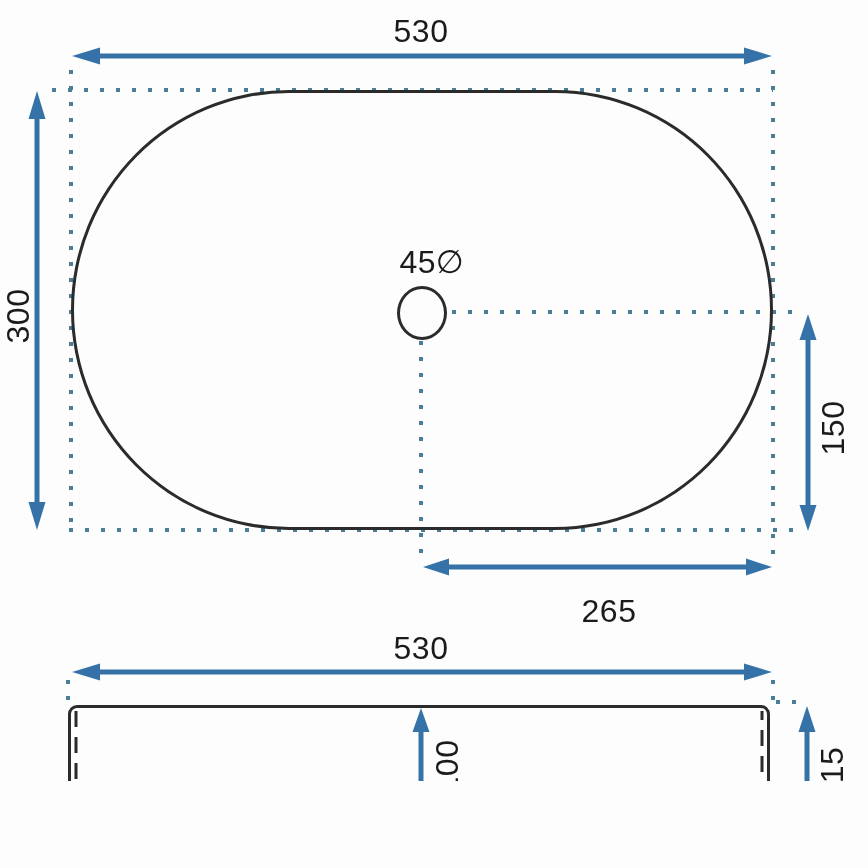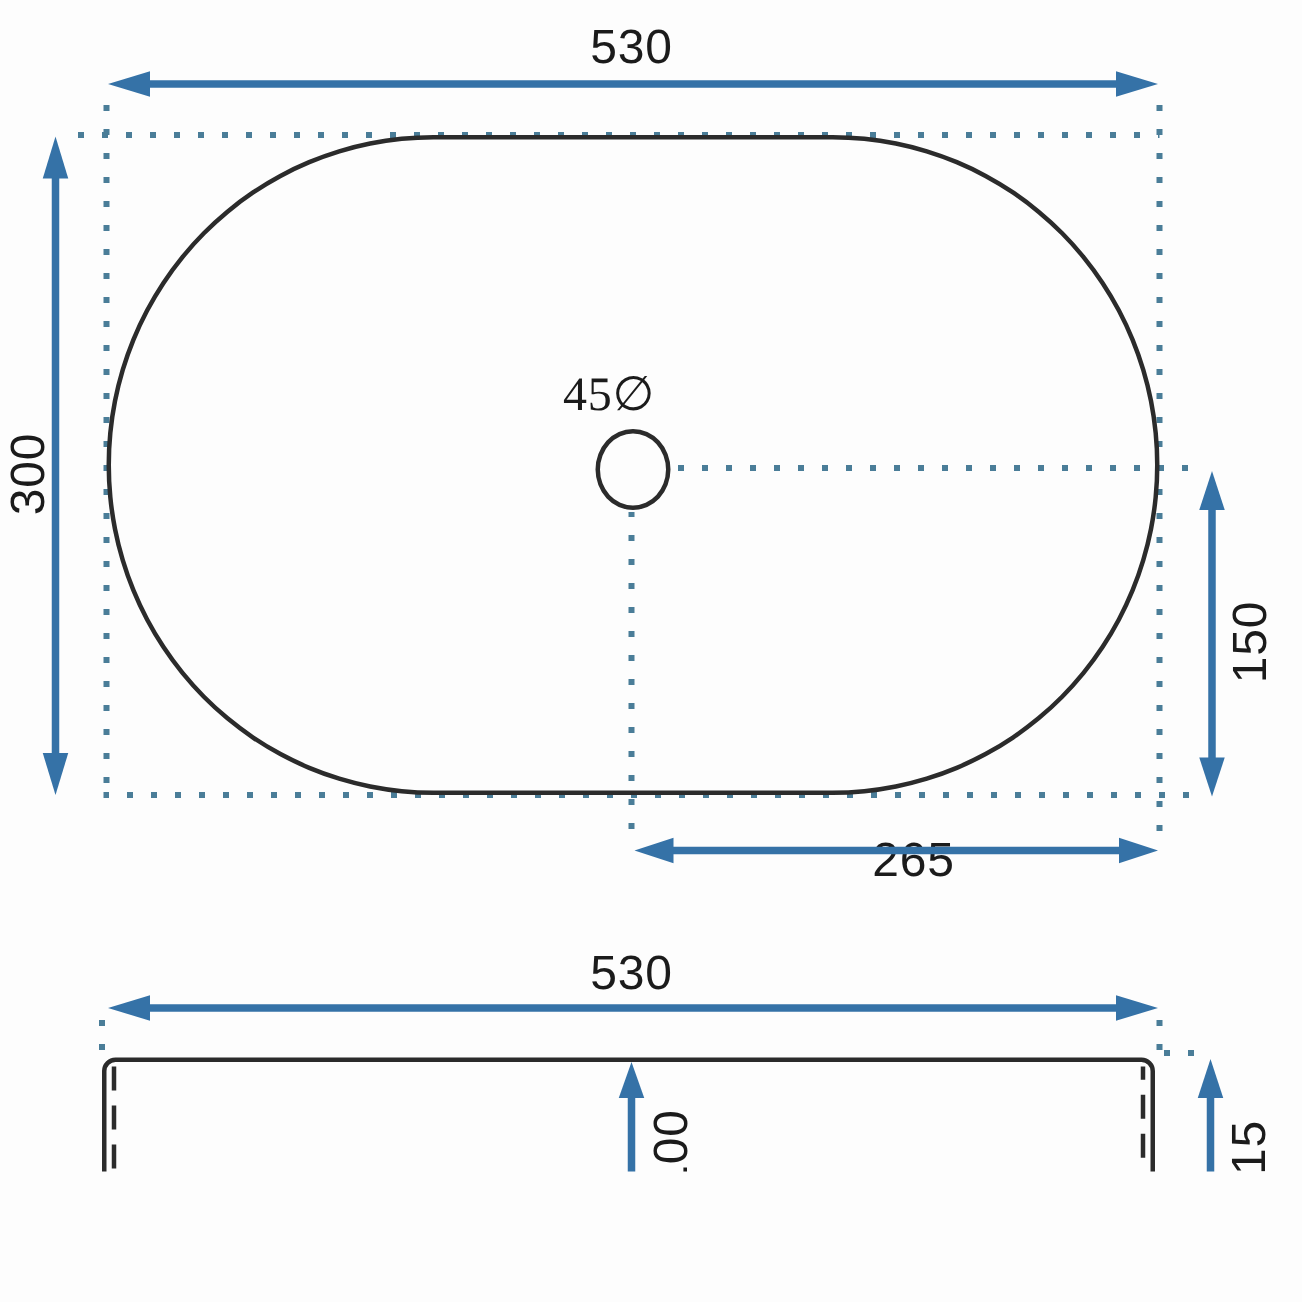--- a/index.html
+++ b/index.html
@@ -96,30 +96,30 @@
     <polygon points="700,10 672,1.5 672,18.5" fill="#3572a7"></polygon>
   </svg>
 
   <div class="dim-label rot" style="left:-37px; top:294px; width:110px; height:44px; line-height:44px;">300</div>
   <svg class="arrow-svg" style="left:27px; top:91px;" width="20" height="439">
     <line x1="10" y1="24" x2="10" y2="415" stroke="#3572a7" stroke-width="5"></line>
     <polygon points="10,0 1.5,28 18.5,28" fill="#3572a7"></polygon>
     <polygon points="10,439 1.5,411 18.5,411" fill="#3572a7"></polygon>
   </svg>
 
-  <div class="dim-label" style="left:356px; top:243px; width:100px; height:38px; line-height:38px;font-family:Liberation Serif, serif;">45∅</div>
+  <div class="dim-label" style="left:382px; top:243px; width:100px; height:38px; line-height:38px;">45∅</div>
 
   <div class="dim-label rot" style="left:778px; top:406px; width:110px; height:44px; line-height:44px;">150</div>
   <svg class="arrow-svg" style="left:798px; top:314px;" width="20" height="217">
     <line x1="10" y1="22" x2="10" y2="195" stroke="#3572a7" stroke-width="5"></line>
     <polygon points="10,0 1.5,26 18.5,26" fill="#3572a7"></polygon>
     <polygon points="10,217 1.5,191 18.5,191" fill="#3572a7"></polygon>
   </svg>
 
-  <div class="dim-label" style="left:559px; top:554px; width:100px; height:38px; line-height:38px;">265</div>
+  <div class="dim-label" style="left:559px; top:592px; width:100px; height:38px; line-height:38px;">265</div>
   <svg class="arrow-svg" style="left:423px; top:557px;" width="349" height="20">
     <line x1="22" y1="10" x2="327" y2="10" stroke="#3572a7" stroke-width="5"></line>
     <polygon points="0,10 26,1.5 26,18.5" fill="#3572a7"></polygon>
     <polygon points="349,10 323,1.5 323,18.5" fill="#3572a7"></polygon>
   </svg>
 
   <div class="dim-label" style="left:371px; top:629px; width:100px; height:38px; line-height:38px;">530</div>
   <svg class="arrow-svg" style="left:72px; top:662px;" width="700" height="20">
     <line x1="24" y1="10" x2="676" y2="10" stroke="#3572a7" stroke-width="5"></line>
     <polygon points="0,10 28,1.5 28,18.5" fill="#3572a7"></polygon>

